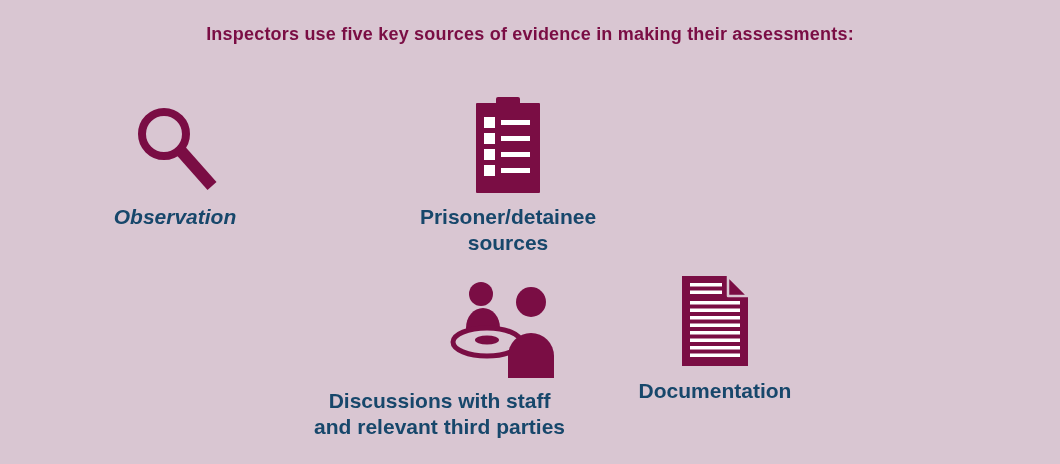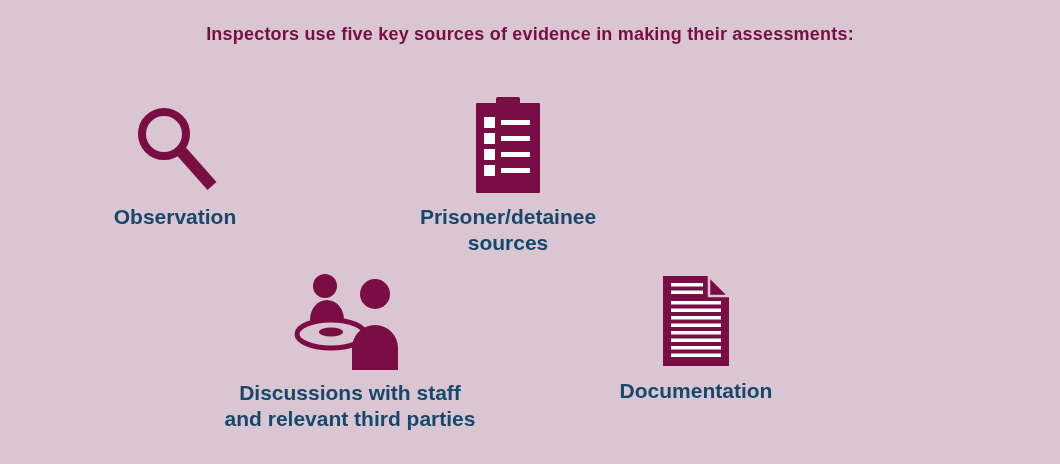--- a/index.html
+++ b/index.html
@@ -46,29 +46,29 @@
     font-weight: bold;
     color: var(--label, #17476b);
     text-align: center;
     white-space: pre-line;
     line-height: 1.25;
   }
   .bg-stroke { stroke: var(--background, #d9c6d2); }
   .bg-fill   { fill: var(--background, #d9c6d2); }
 
   
-  .item-observation            { left: 45px;  top: 98px;  width: 260px; }
+  .item-observation            { left: 45px;  top: 98px;  width: 260px; font-style: italic; }
   .item-observation .icon-box  { height: 96px; }
   .item-surveys                { left: 358px; top: 96px;  width: 300px; }
   .item-surveys .icon-box      { height: 98px; }
   .item-disc-prisoners         { left: 683px; top: 98px;  width: 340px; }
   .item-disc-prisoners .icon-box { height: 96px; }
-  .item-disc-staff             { left: 135px; top: 268px; width: 430px; }
+  .item-disc-staff             { left: 135px; top: 276px; width: 430px; align-items: flex-end; }
   .item-disc-staff .icon-box   { height: 102px; }
-  .item-documentation          { left: 546px; top: 272px; width: 300px; }
+  .item-documentation          { left: 565px; top: 272px; width: 300px; }
   .item-documentation .icon-box{ height: 96px; }
 </style>
 </head>
 <body>
 
 <div class="canvas">
 
   <div class="title">Inspectors use five key sources of evidence in making their assessments:</div>
 
   <div class="item item-observation">

